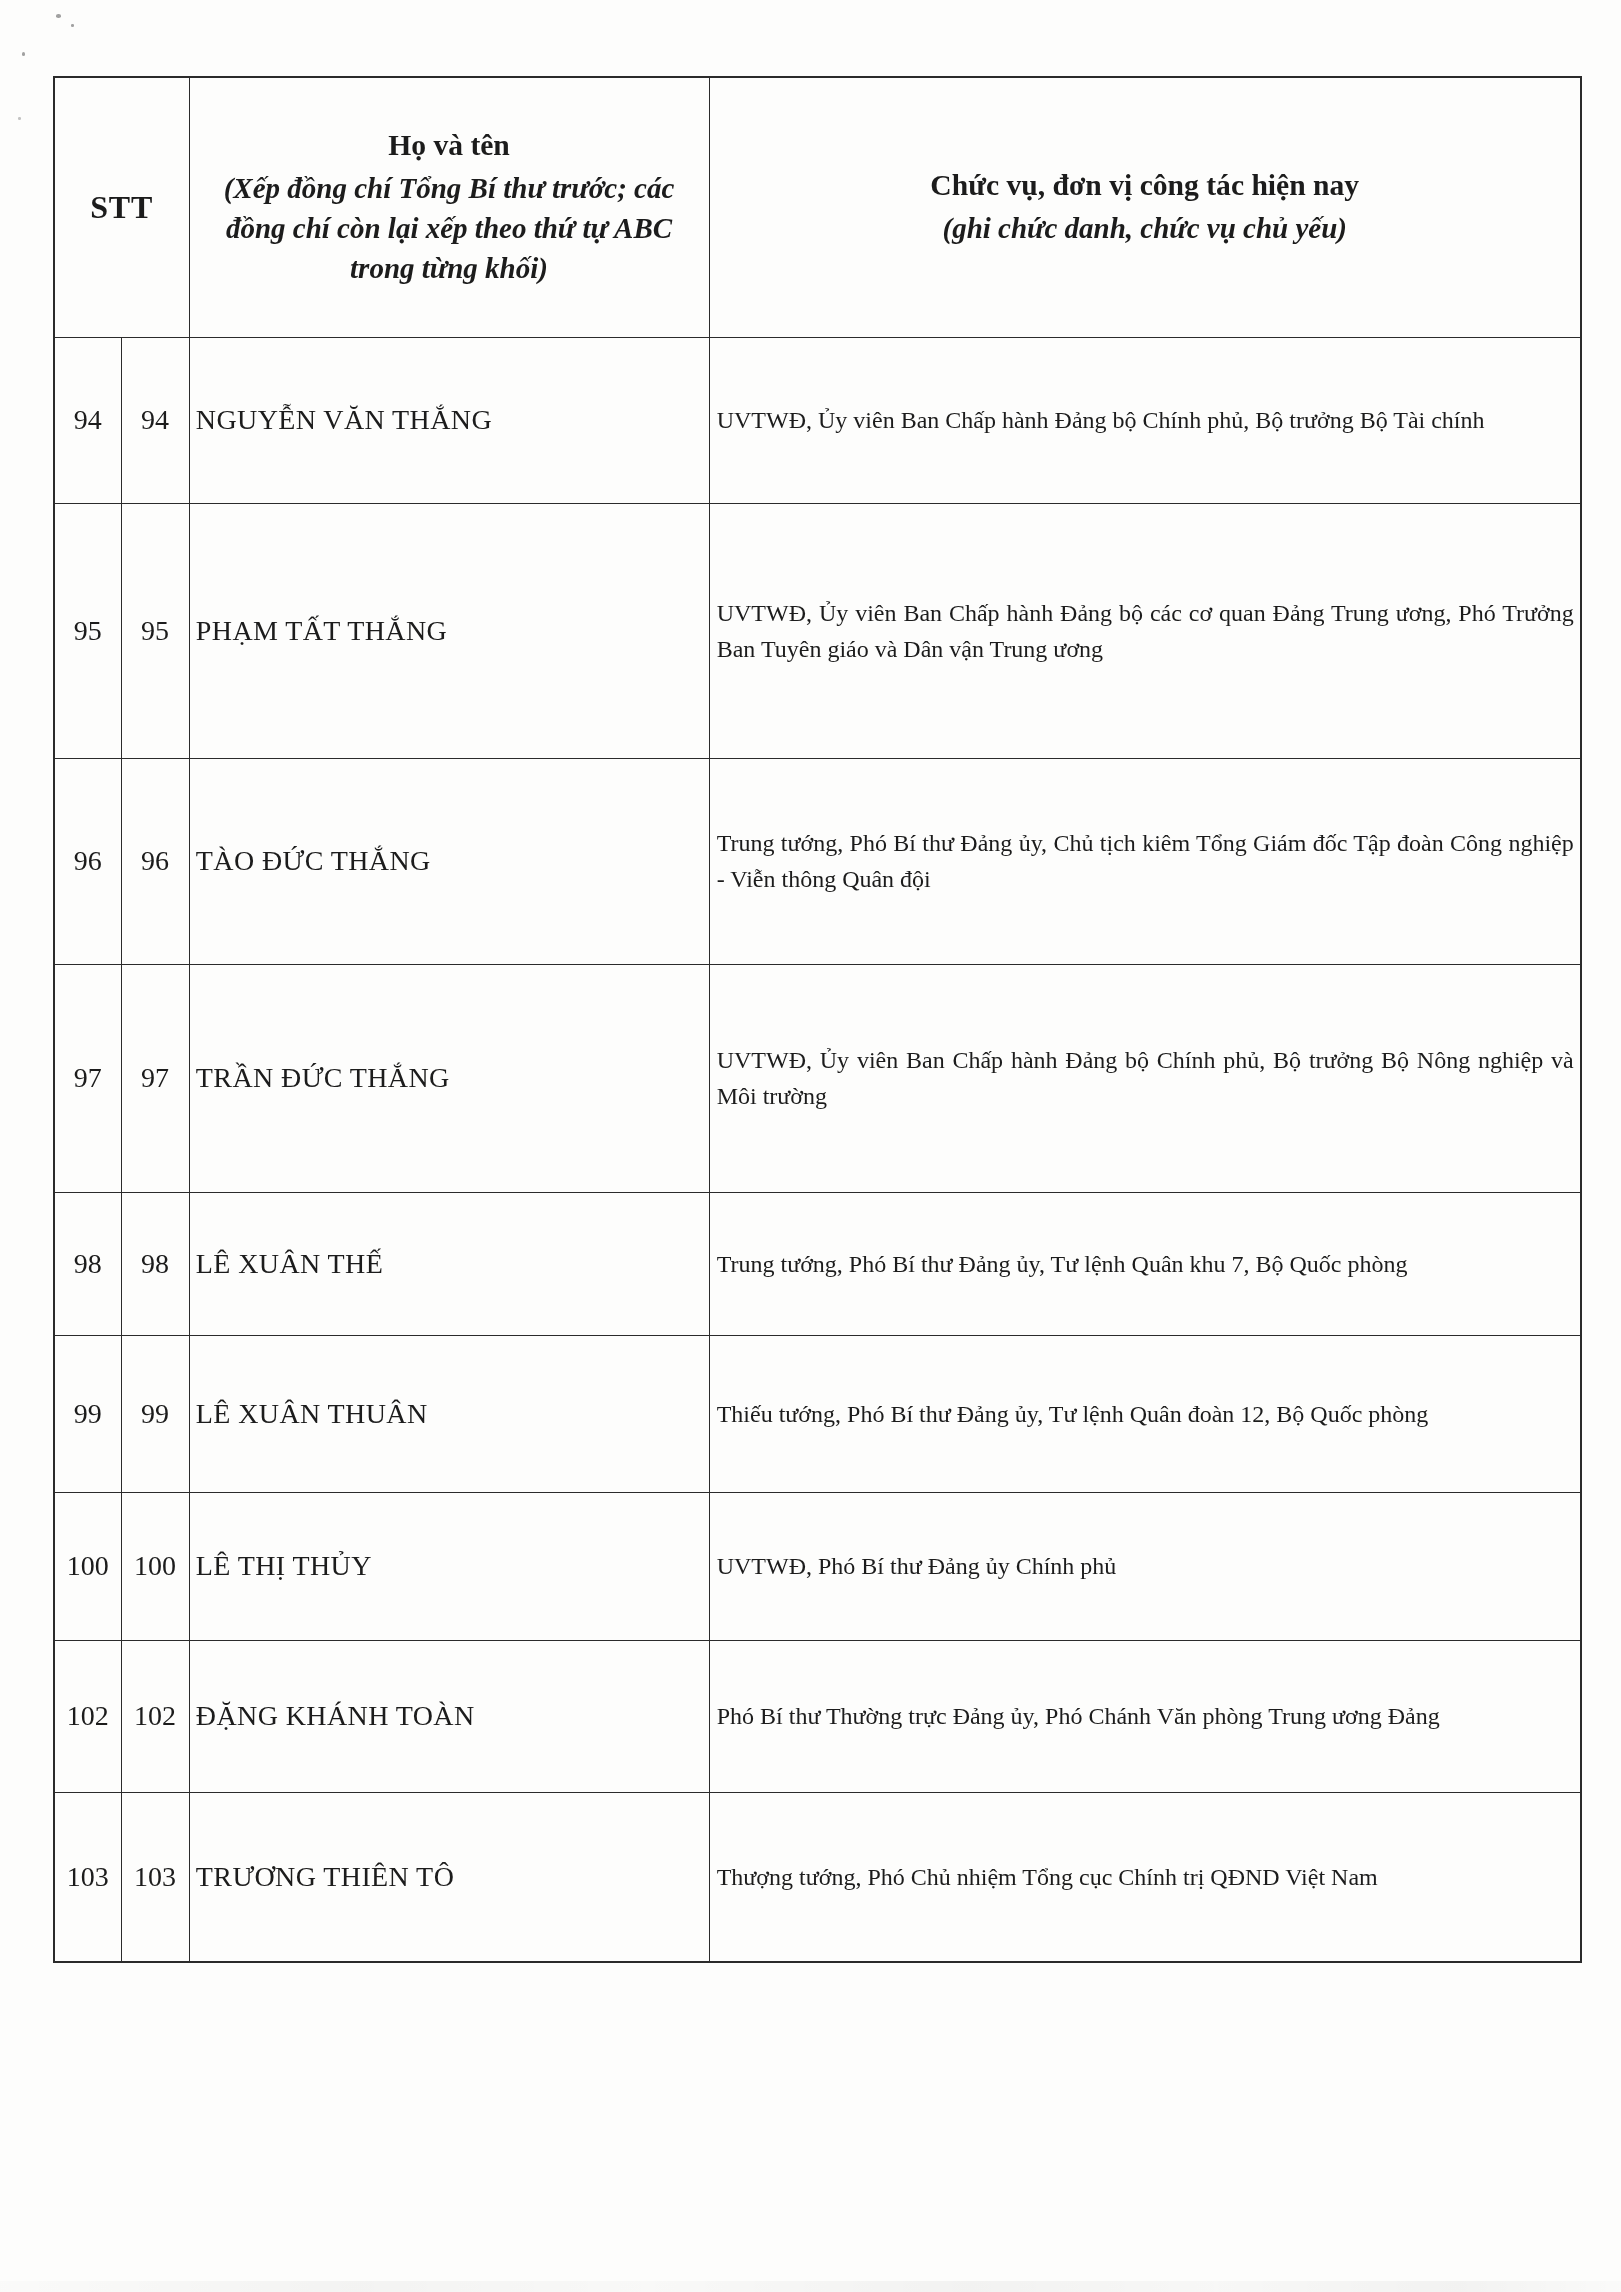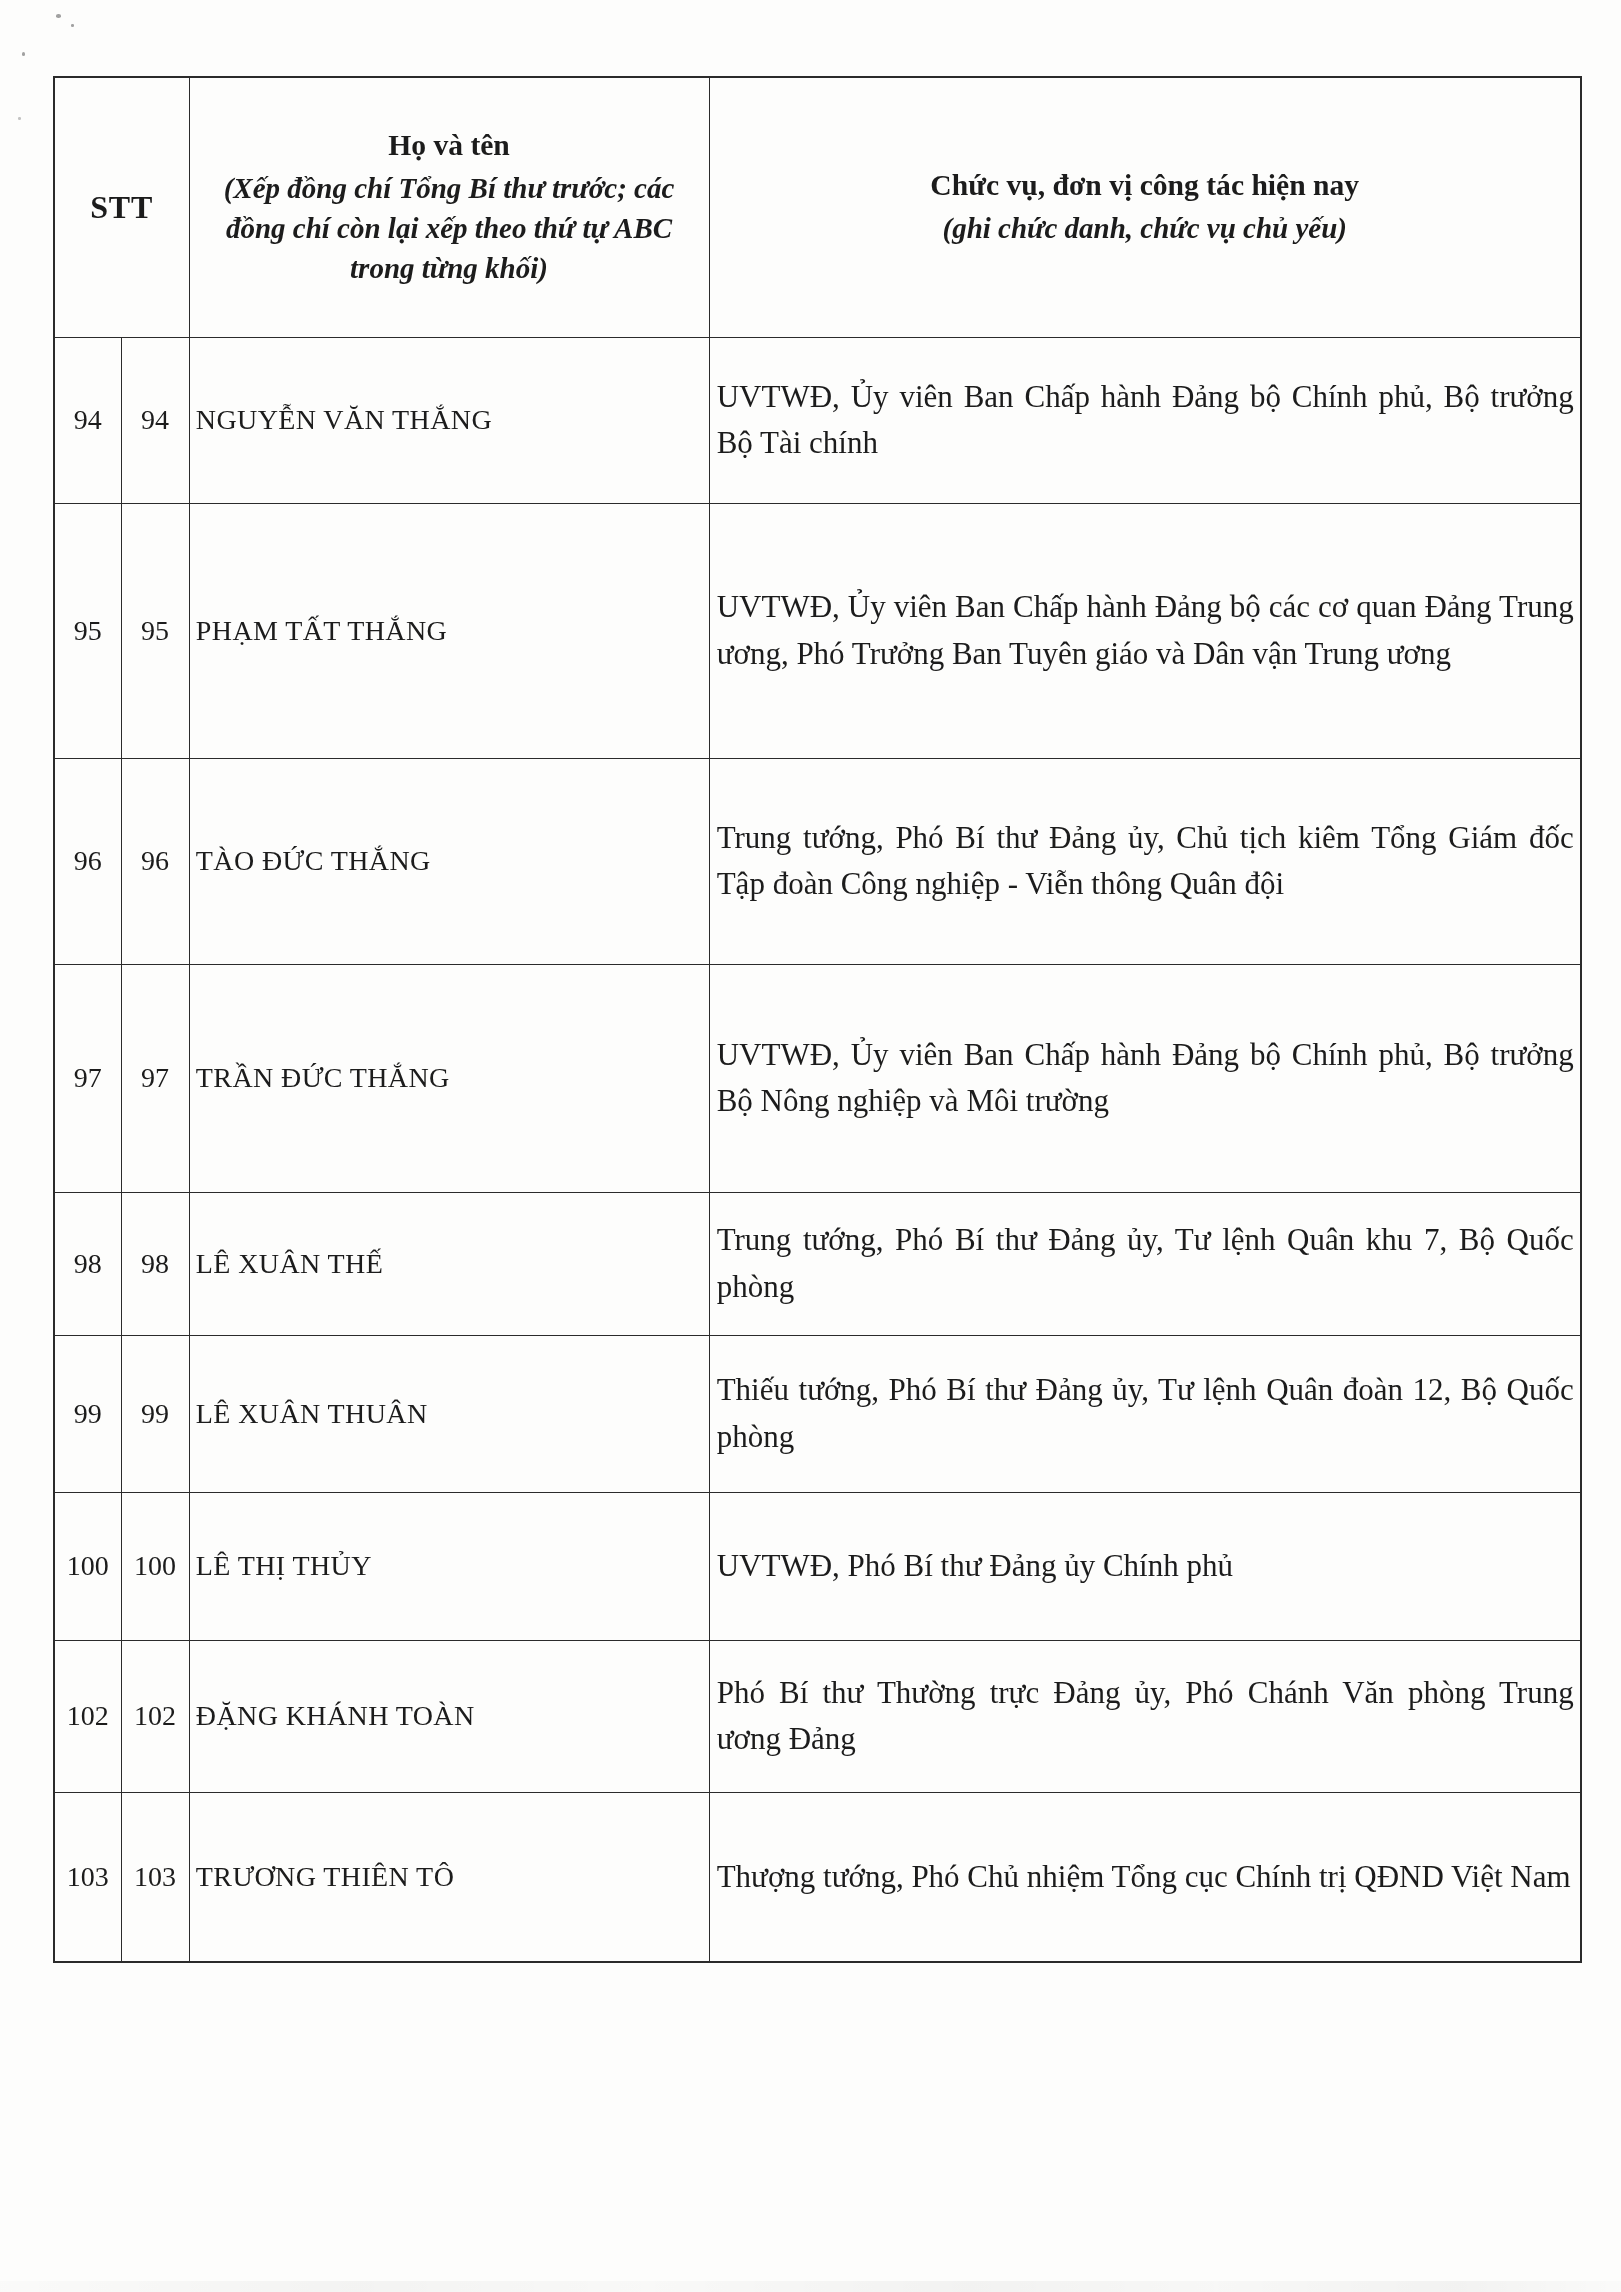--- a/index.html
+++ b/index.html
@@ -41,21 +41,21 @@
     text-align: center;
     font-size: 28px;
     padding: 0 1.8px;
   }
   td.name {
     font-size: 28px;
     padding: 0 3.6px 0 6.3px;
     letter-spacing: 0.4px;
   }
   td.pos {
-    font-size: 31px;
+    font-size: 24px;
     line-height: 1.5;
     padding: 1.8px 6.3px 1.8px 7.2px;
     text-align: justify;
   }
   .speck {
     position: absolute;
     background: #8a8a8a;
     border-radius: 50%;
     opacity: 0.8;
   }

